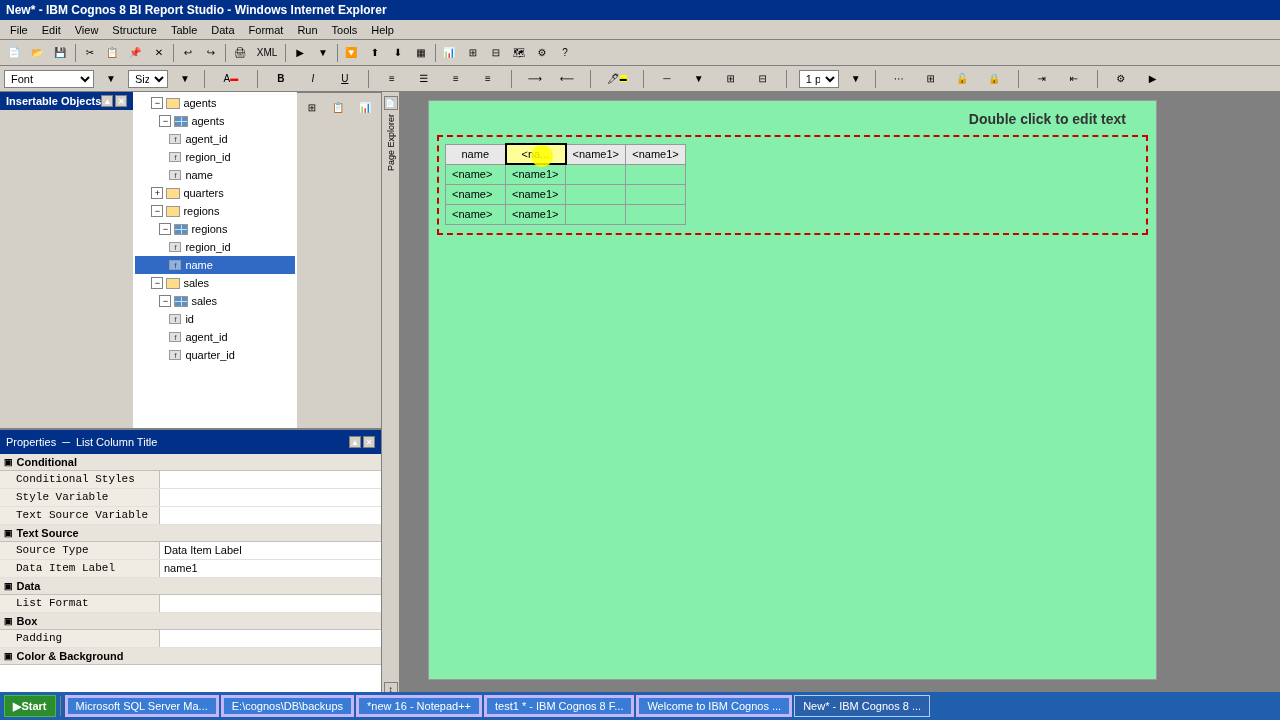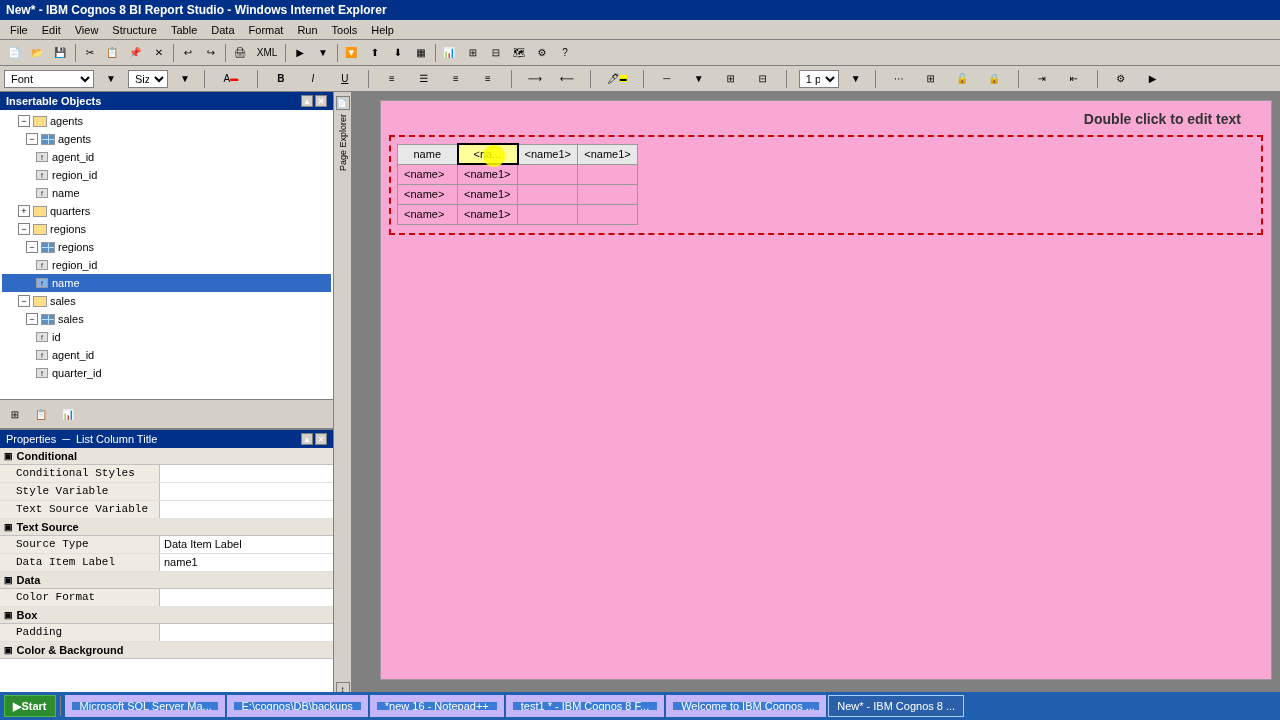--- a/index.html
+++ b/index.html
@@ -87,21 +87,21 @@
       flex-direction: column;
       border-right: 1px solid #808080;
     }
 
     
     #insertable-objects {
       background: #d4d0c8;
       border-bottom: 2px solid #808080;
       flex: 1;
       display: flex;
-      flex-direction: column;
+      flex-direction: row;
       min-height: 280px;
       justify-content: space-between;
     }
     #insertable-header {
       background: #003087;
       color: white;
       padding: 3px 6px;
       font-size: 11px;
       font-weight: bold;
       height: 18px;
@@ -142,21 +142,21 @@
     
     #properties-panel {
       background: #d4d0c8;
       height: 270px;
       display: flex;
       flex-direction: column;
     }
     #properties-header {
       background: #003087;
       color: white;
-      padding: 6px 6px;
+      padding: 12px 6px;
       font-size: 11px;
       height: 18px;
       display: flex;
       align-items: center;
       justify-content: space-between;
     }
     #properties-header-title {
       display: flex;
       align-items: center;
       gap: 6px;
@@ -226,23 +226,23 @@
       cursor: pointer;
     }
     #canvas-area {
       margin-left: 20px;
       flex: 1;
       background: #808080;
       padding: 10px;
       overflow: auto;
     }
     #page-canvas {
-      background: #f9a8d4;
+      background: #86efac;
       min-height: 580px;
-      width: 892px;
+      width: 729px;
       position: relative;
       border: 1px solid #999;
     }
     #dbl-click-text {
       text-align: center;
       padding: 20px;
       font-size: 14px;
       font-weight: bold;
       color: #333;
     }
@@ -318,21 +318,21 @@
       display: flex;
       align-items: center;
       padding: 2px 4px;
       gap: 2px;
       position: fixed;
       bottom: 0;
       width: 1280px;
     }
     .task-btn {
       background: #3a7bd5;
-      border: 7px solid #c4b5fd;
+      border: 3px solid #c4b5fd;
       color: white;
       padding: 2px 8px;
       font-size: 11px;
       cursor: pointer;
       height: 22px;
       display: flex;
       align-items: center;
       white-space: nowrap;
       max-width: 160px;
       overflow: hidden;
@@ -660,21 +660,21 @@
         <div class="prop-row">
           <div class="prop-label">Data Item Label</div>
           <div class="prop-value">name1</div>
         </div>
 
         <div class="prop-section-header">
           <span class="prop-section-toggle">▣</span>
           <span>Data</span>
         </div>
         <div class="prop-row">
-          <div class="prop-label">Color Format</div>
+          <div class="prop-label">List Format</div>
           <div class="prop-value"></div>
         </div>
 
         <div class="prop-section-header">
           <span class="prop-section-toggle">▣</span>
           <span>Box</span>
         </div>
         <div class="prop-row">
           <div class="prop-label">Padding</div>
           <div class="prop-value"></div>

